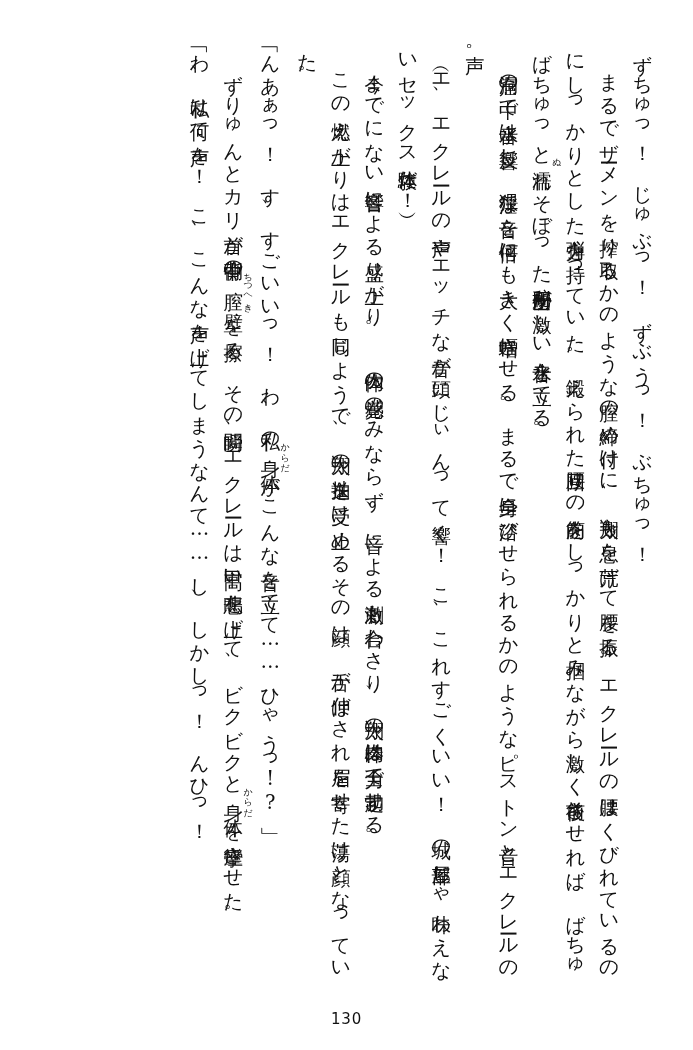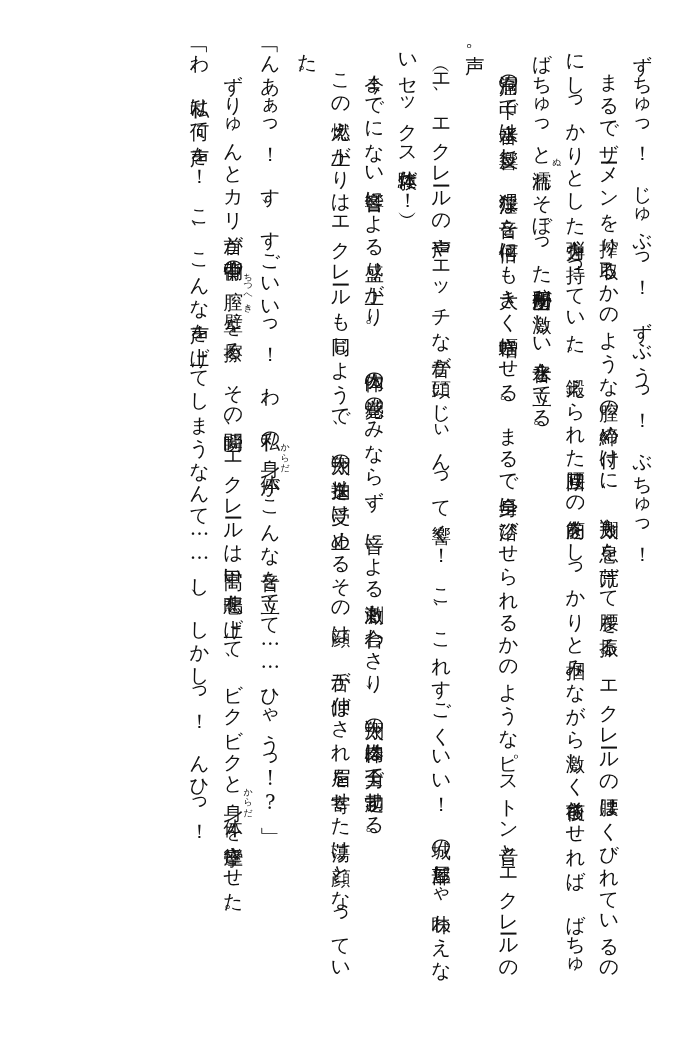--- a/index.html
+++ b/index.html
@@ -83,14 +83,15 @@
     <p>まるでザーメンを搾り取るかのような膣の締め付けに、翔太も息を荒げて腰を振る。エクレールの腰はくびれているのにしっかりとした弾力を持っていた。鍛えられた腰回りの筋肉をしっかりと掴みながら激しく前後させれば、ばちゅばちゅっと<ruby>濡<rt>ぬ</rt></ruby>れそぼった秘所同士が激しい水音を立てる。</p>
     <p>洞窟の中で水音は反響し、淫猥な音を何倍にも大きく増幅させる。まるで全身に浴びせられるかのようなピストン音とエクレールの声。</p>
     <p>（エ、エクレールの声やエッチな音が頭にじぃんって響く！　こ、これすごくいい！　城の部屋じゃ味わえないセックス体験だ！）</p>
     <p>今までにない音響による盛り上がり。　肉体の感覚のみならず、音による刺激も合わさり、翔太の肉棒は全力で勃起する。</p>
     <p>この燃え上がりはエクレールも同じようで、翔太の抽送を受け止めるその顔は、舌が伸ばされ眉を寄せた蕩け顔となっていた。</p>
     <p class="noindent">「んあぁっ！　す、すごいいっ！　わ、私の<ruby>身体<rt>からだ</rt></ruby>がこんな音を立てて……ひゃうっ!?」</p>
     <p>ずりゅんとカリ首が背中側の<ruby>膣壁<rt>ちつへき</rt></ruby>を擦る。その瞬間、エクレールは甲高い悲鳴を上げて、ビクビクと<ruby>身体<rt>からだ</rt></ruby>を痙攣させた。</p>
     <p class="noindent">「わ、私は何て声を！　こ、こんな声を上げてしまうなんて……し、しかしっ！　んひっ！</p>
   </div>
 
+  <div id="page-number">130</div>
 
 </div>
 
 </body></html>

